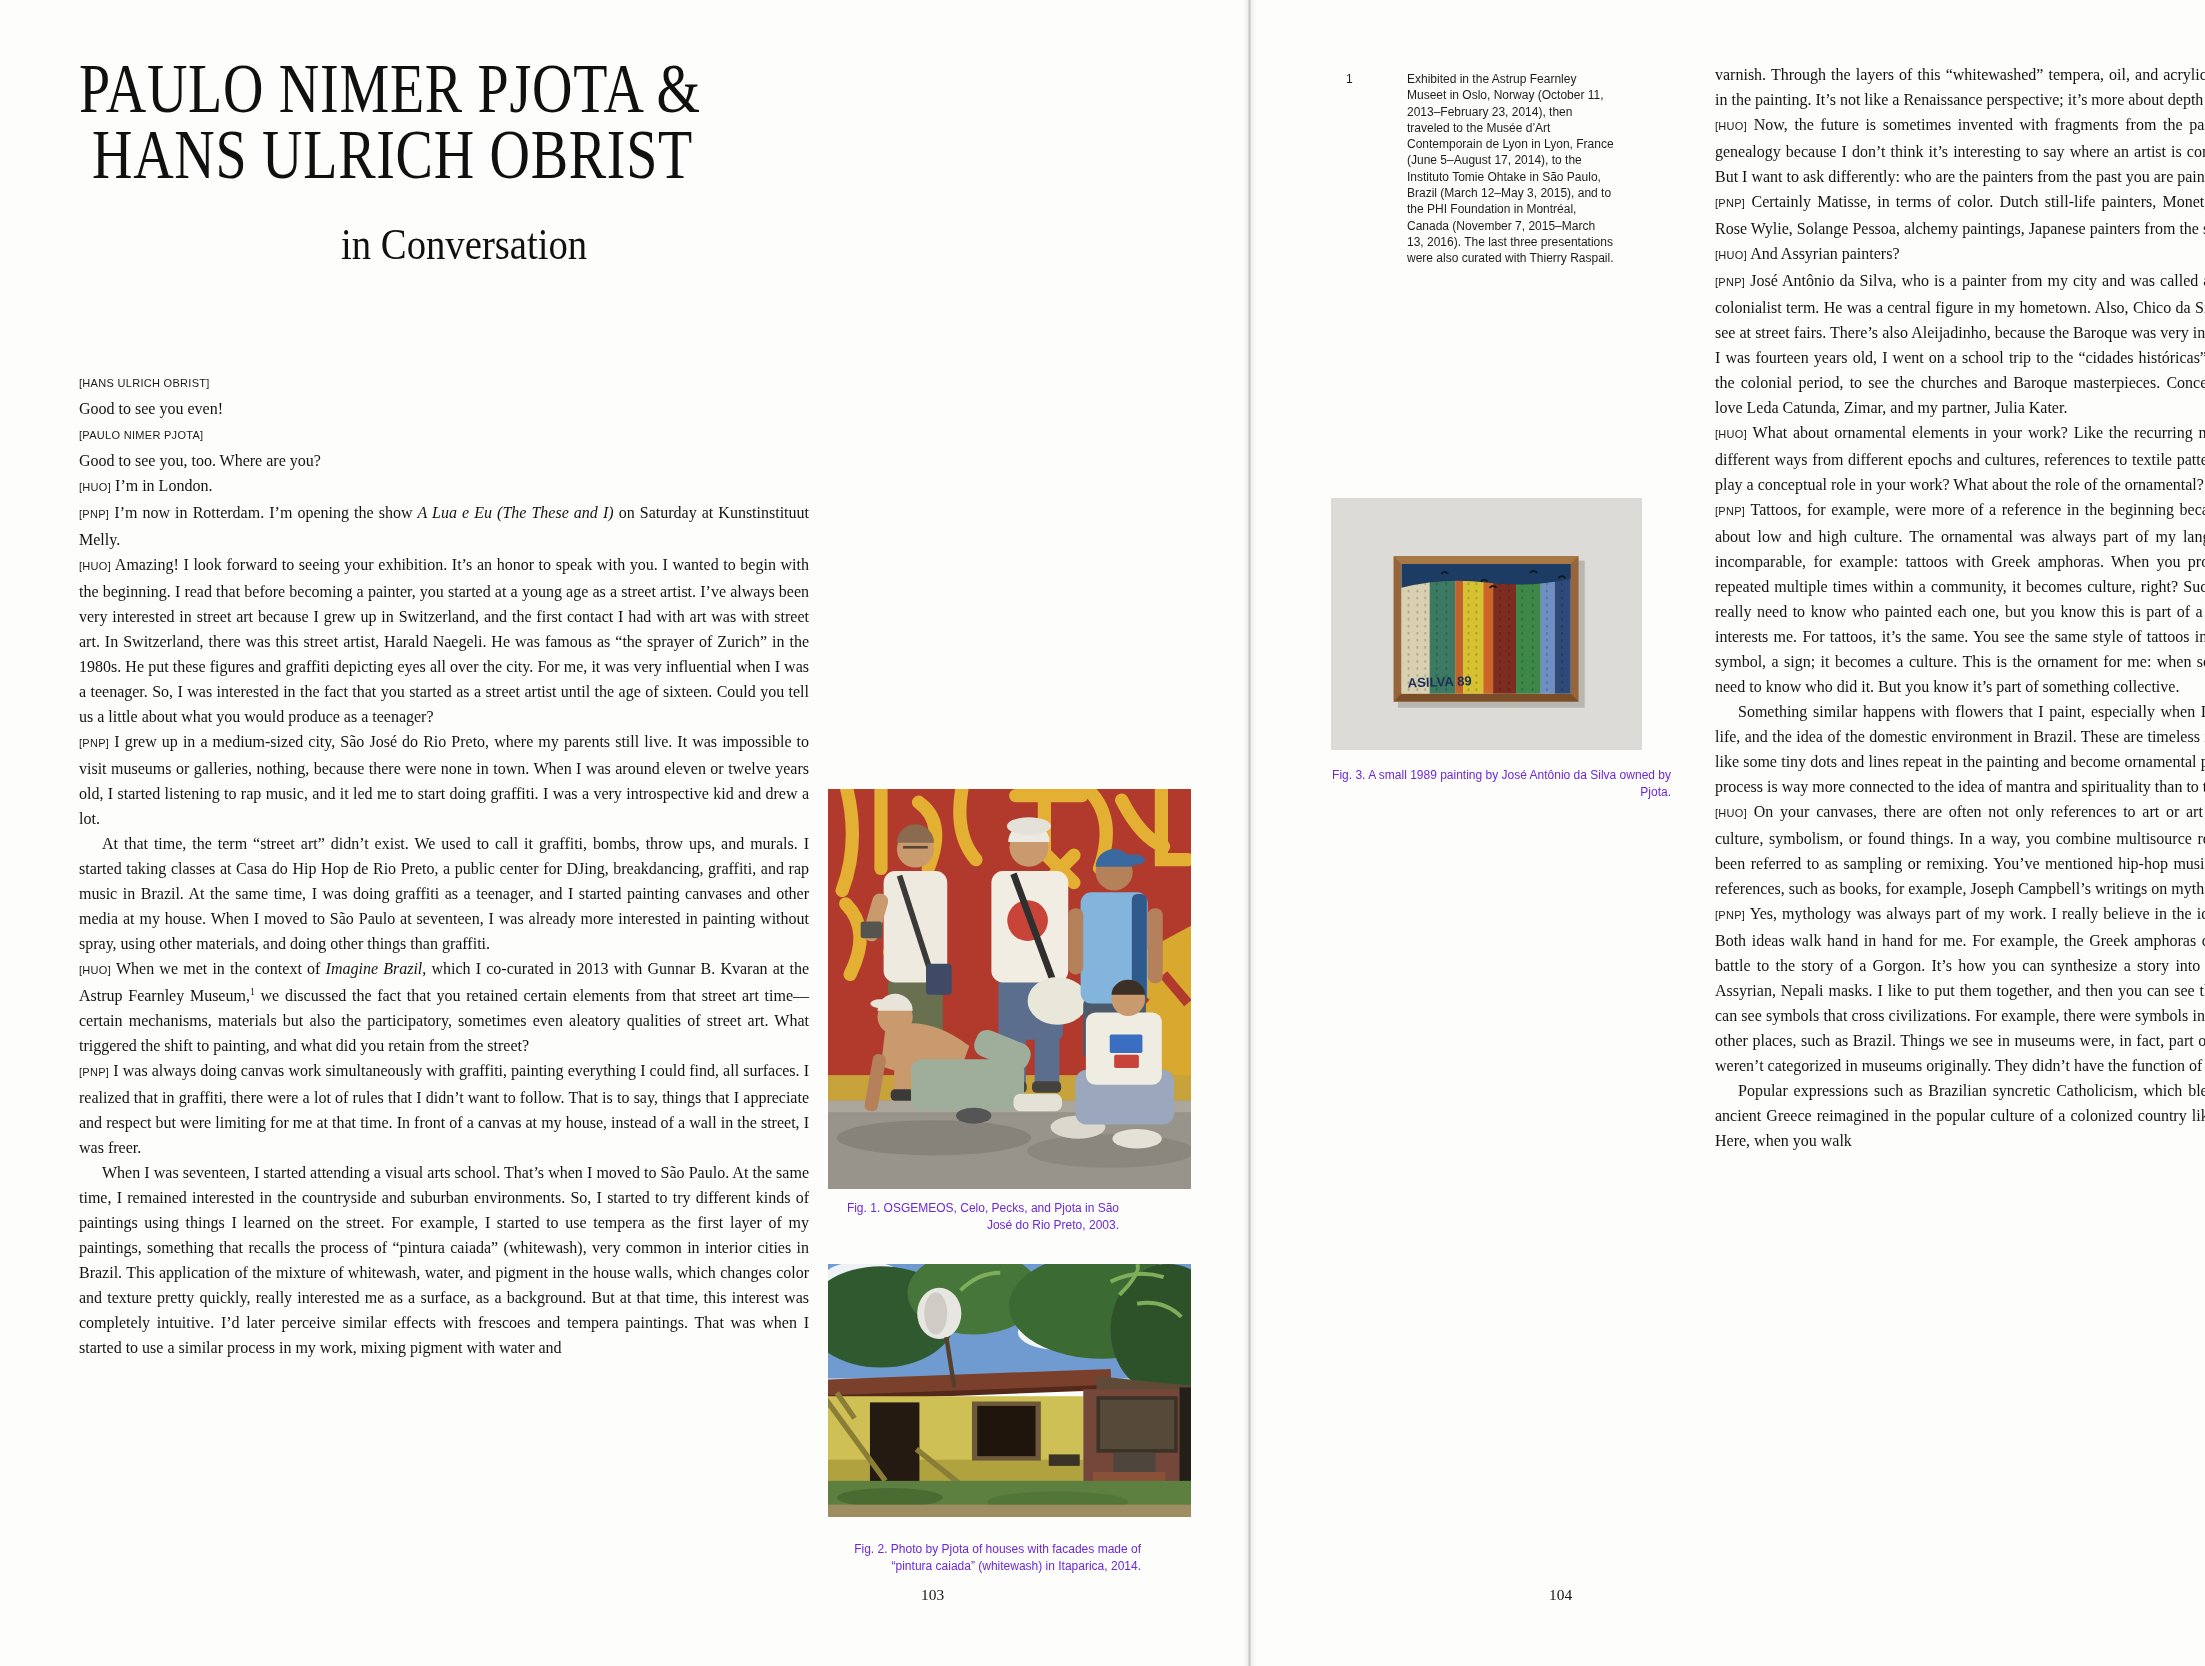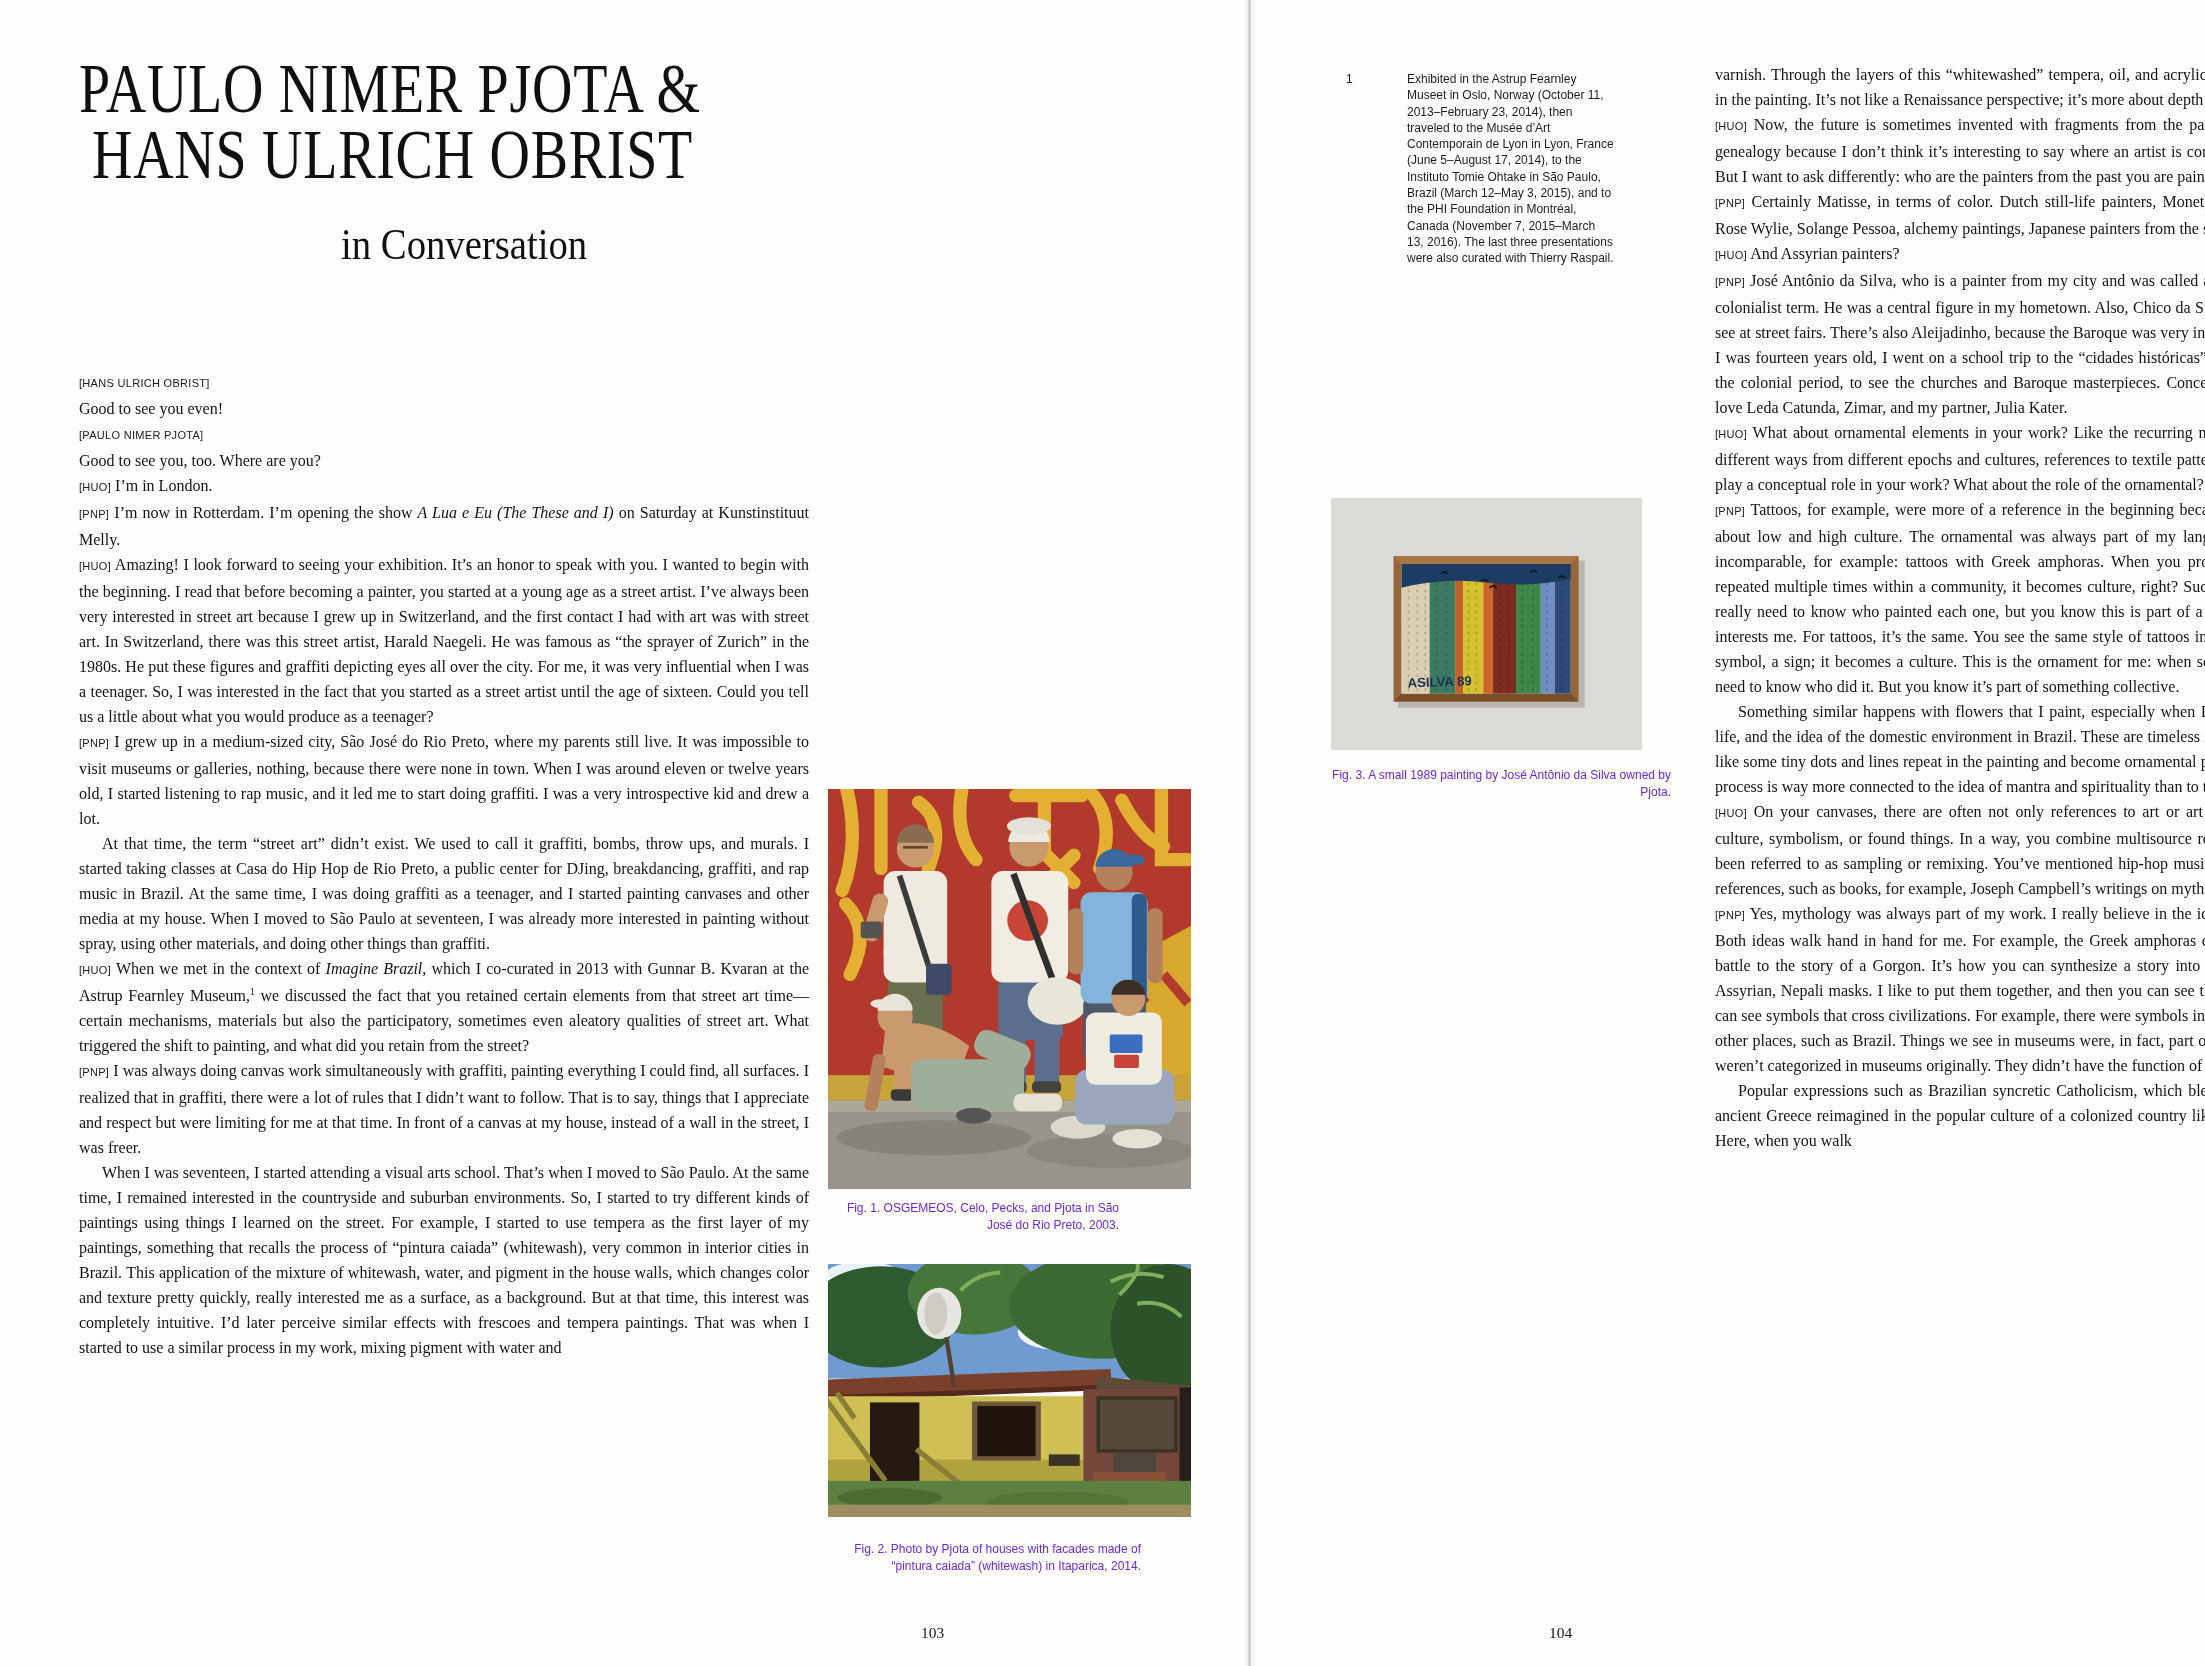--- a/index.html
+++ b/index.html
@@ -39,21 +39,21 @@
   .footnote .fn-text{flex:1;}
 
   
   .caption{
     position:absolute;font-family:"Liberation Sans",sans-serif;
     font-size:12px;line-height:16.5px;color:#6d28d9;text-align:right;
   }
   #cap1{left:828px;top:1200px;width:291px;}
   #cap2{left:828px;top:1541px;width:313px;}
   #cap3{left:1331px;top:767px;width:340px;}
-  .pagenum{position:absolute;top:1586px;font-size:15.4px;color:#141414;margin-top:38px;}
+  .pagenum{position:absolute;top:1586px;font-size:15.4px;color:#141414;}
   #pn103{left:921px;}
   #pn104{left:1549px;}
 
   
   .fig{position:absolute;}
   #fig1{left:828px;top:789px;width:363px;height:400px;}
   #fig2{left:828px;top:1264px;width:363px;height:253px;}
   #fig3{left:1331px;top:498px;width:311px;height:252px;}
   .fig svg{display:block;width:100%;height:100%;}
 </style>

